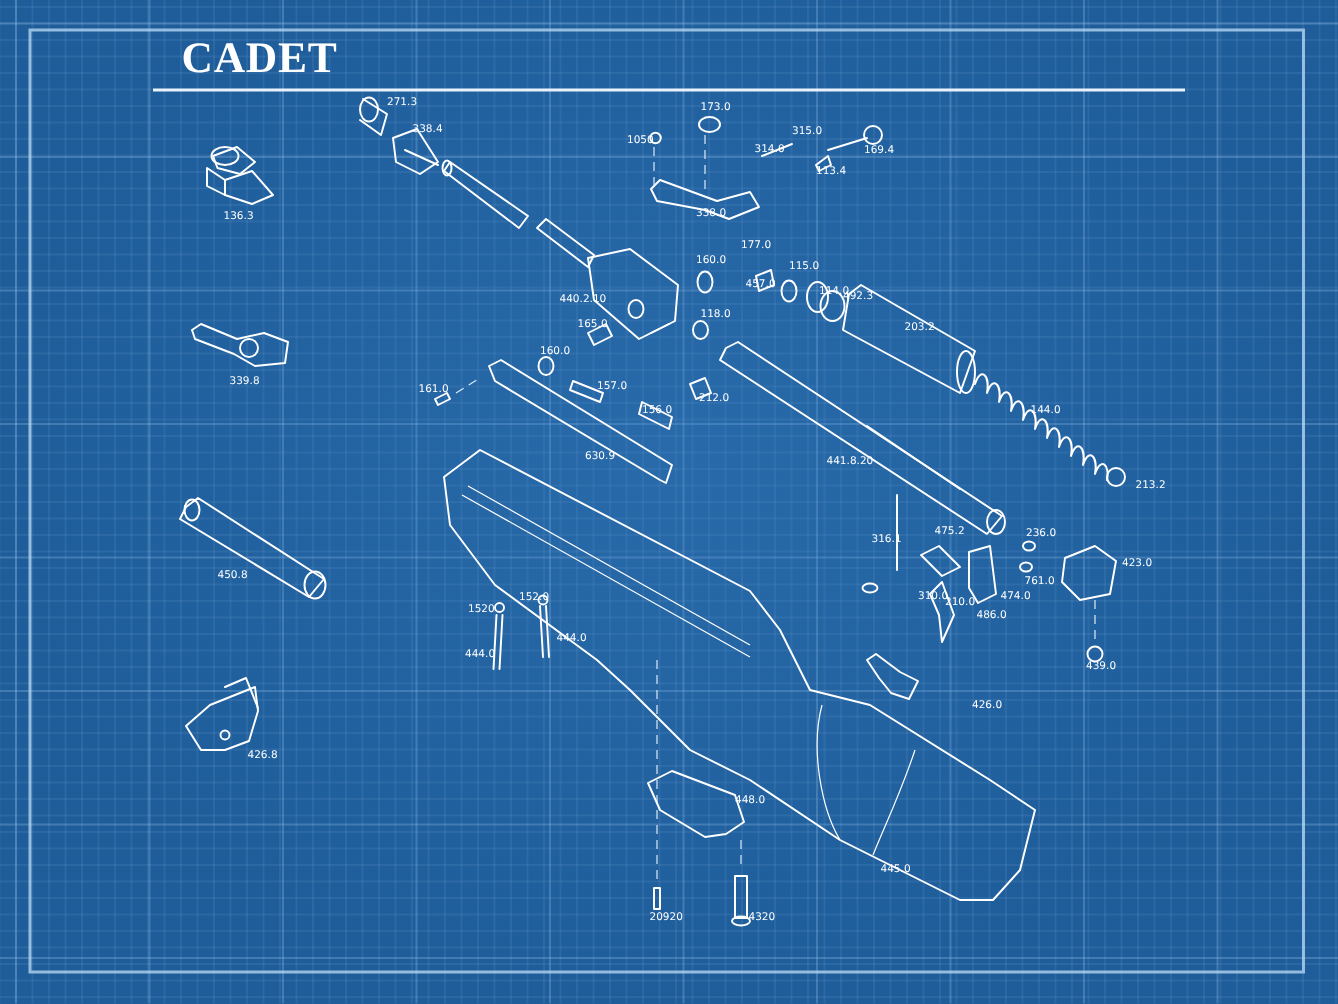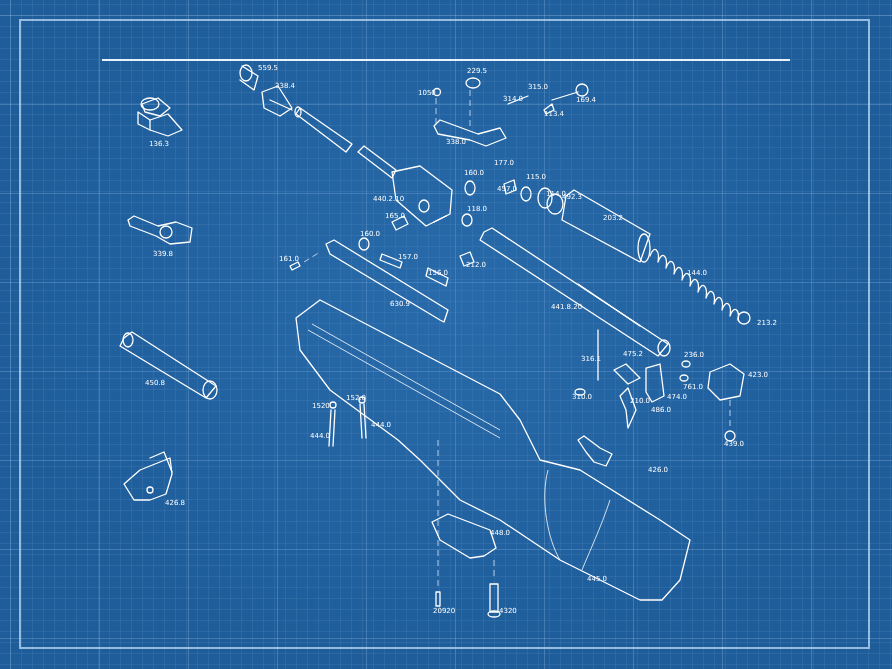--- a/index.html
+++ b/index.html
@@ -23,20 +23,21 @@
   .lbl { position:absolute; font-size:7px; color:#ffffff; font-family:"DejaVu Sans", sans-serif; white-space:nowrap; line-height:1; }
   .p { fill:none; stroke:#ffffff; stroke-width:1.3; stroke-linejoin:round; stroke-linecap:round; }
   .thin { fill:none; stroke:#ffffff; stroke-width:0.8; }
   .dash { fill:none; stroke:#dcebf8; stroke-width:0.8; stroke-dasharray:6 4; }
 </style>
 </head>
 <body>
 
 <div id="stage">
   <div id="frame"></div>
+  <div id="title">CADET</div>
   <div id="title-rule"></div>
 
   <svg id="drawing" width="892" height="669" viewBox="0 0 892 669">
 
     <g>
       <ellipse class="p" cx="150" cy="104" rx="9" ry="6"></ellipse>
       <path class="p" d="M142 104 L158 98 L170 108 L160 116 L145 112 Z"></path>
       <path class="p" d="M138 112 L150 120 L150 130 L138 124 Z"></path>
       <path class="p" d="M150 120 L168 114 L182 130 L168 136 L150 130"></path>
     </g>
@@ -141,30 +142,30 @@
       <path class="dash" d="M438 440 L438 590"></path>
       <path class="p" d="M436 592 L440 592 L440 606 L436 606 Z"></path>
       <path class="p" d="M432 522 L448 514 L490 530 L496 548 L484 556 L470 558 L440 540 Z"></path>
       <path class="dash" d="M494 560 L494 580"></path>
       <path class="p" d="M490 584 L498 584 L498 612 L490 612 Z"></path>
       <ellipse class="p" cx="494" cy="614" rx="6" ry="3"></ellipse>
       <path class="p" d="M578 440 L584 436 L600 448 L612 454 L606 466 L594 462 L586 452 Z"></path>
     </g>
   </svg>
 
-  <div class="lbl" style="left:258px;top:65px">559.5</div>
+  <div class="lbl" style="left:258px;top:65px">271.3</div>
   <div class="lbl" style="left:275px;top:83px">338.4</div>
   <div class="lbl" style="left:149px;top:141px">136.3</div>
   <div class="lbl" style="left:418px;top:90px">1050</div>
-  <div class="lbl" style="left:467px;top:68px">229.5</div>
+  <div class="lbl" style="left:467px;top:68px">173.0</div>
   <div class="lbl" style="left:503px;top:96px">314.0</div>
   <div class="lbl" style="left:528px;top:84px">315.0</div>
   <div class="lbl" style="left:576px;top:97px">169.4</div>
   <div class="lbl" style="left:544px;top:111px">113.4</div>
-  <div class="lbl" style="left:446px;top:139px">338.0</div>
+  <div class="lbl" style="left:464px;top:139px">338.0</div>
   <div class="lbl" style="left:494px;top:160px">177.0</div>
   <div class="lbl" style="left:464px;top:170px">160.0</div>
   <div class="lbl" style="left:497px;top:186px">457.0</div>
   <div class="lbl" style="left:526px;top:174px">115.0</div>
   <div class="lbl" style="left:546px;top:191px">114.0</div>
   <div class="lbl" style="left:562px;top:194px">492.3</div>
   <div class="lbl" style="left:373px;top:196px">440.2.10</div>
   <div class="lbl" style="left:467px;top:206px">118.0</div>
   <div class="lbl" style="left:603px;top:215px">203.2</div>
   <div class="lbl" style="left:385px;top:213px">165.0</div>
@@ -177,21 +178,21 @@
   <div class="lbl" style="left:687px;top:270px">144.0</div>
   <div class="lbl" style="left:390px;top:301px">630.9</div>
   <div class="lbl" style="left:551px;top:304px">441.8.20</div>
   <div class="lbl" style="left:757px;top:320px">213.2</div>
   <div class="lbl" style="left:581px;top:356px">316.1</div>
   <div class="lbl" style="left:623px;top:351px">475.2</div>
   <div class="lbl" style="left:684px;top:352px">236.0</div>
   <div class="lbl" style="left:748px;top:372px">423.0</div>
   <div class="lbl" style="left:145px;top:380px">450.8</div>
   <div class="lbl" style="left:683px;top:384px">761.0</div>
-  <div class="lbl" style="left:572px;top:394px">310.0</div>
+  <div class="lbl" style="left:612px;top:394px">310.0</div>
   <div class="lbl" style="left:630px;top:398px">210.0</div>
   <div class="lbl" style="left:667px;top:394px">474.0</div>
   <div class="lbl" style="left:651px;top:407px">486.0</div>
   <div class="lbl" style="left:312px;top:403px">1520</div>
   <div class="lbl" style="left:346px;top:395px">152.0</div>
   <div class="lbl" style="left:310px;top:433px">444.0</div>
   <div class="lbl" style="left:371px;top:422px">444.0</div>
   <div class="lbl" style="left:724px;top:441px">439.0</div>
   <div class="lbl" style="left:648px;top:467px">426.0</div>
   <div class="lbl" style="left:165px;top:500px">426.8</div>

